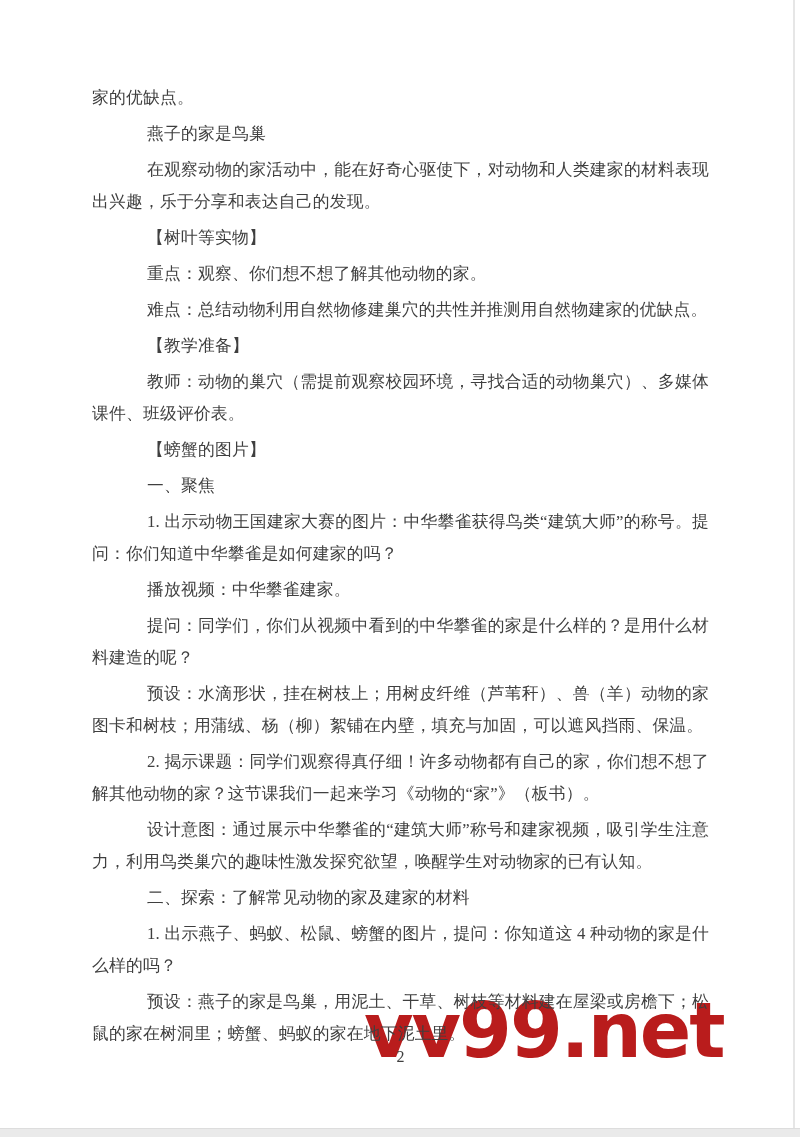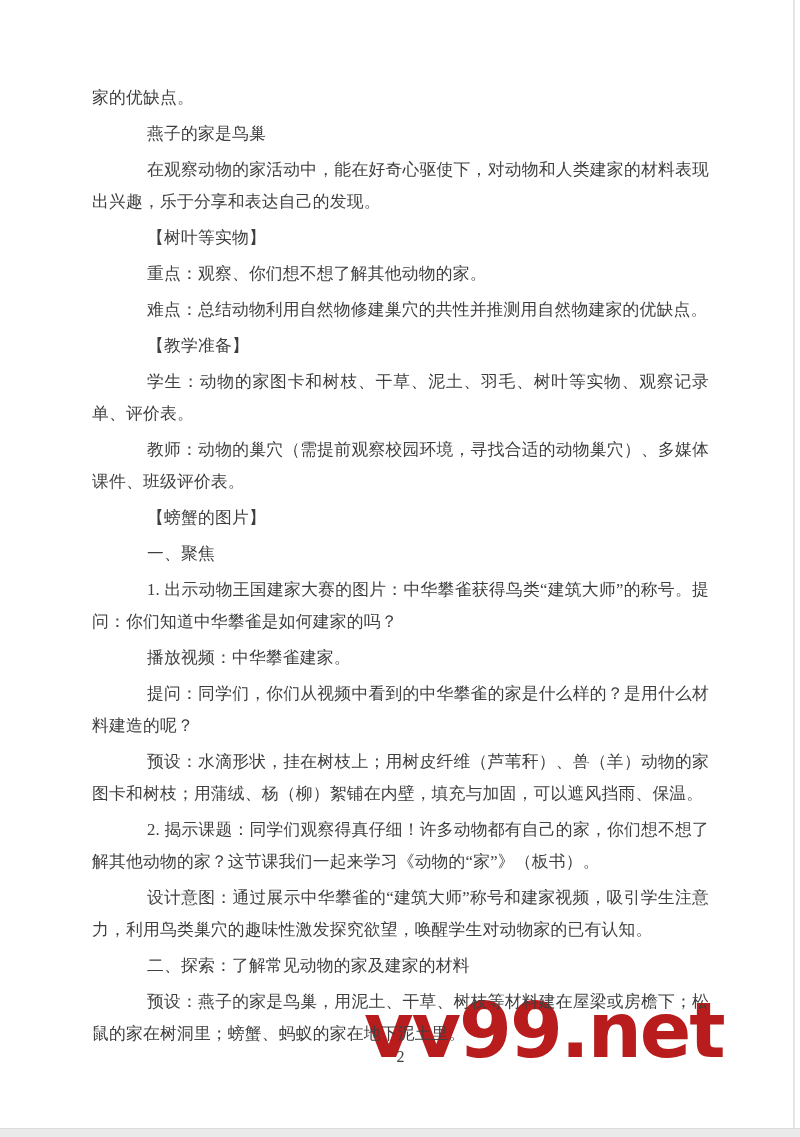--- a/index.html
+++ b/index.html
@@ -85,31 +85,31 @@
   <div class="watermark">vv99.net</div>
 
   <div class="body-text">
       <p class="para">家的优缺点。</p>
       <p class="para indent">燕子的家是鸟巢</p>
       <p class="para indent">在观察动物的家活动中，能在好奇心驱使下，对动物和人类建家的材料表现出兴趣，乐于分享和表达自己的发现。</p>
       <p class="para indent">【树叶等实物】</p>
       <p class="para indent">重点：观察、你们想不想了解其他动物的家。</p>
       <p class="para indent">难点：总结动物利用自然物修建巢穴的共性并推测用自然物建家的优缺点。</p>
       <p class="para indent">【教学准备】</p>
-      <p class="para indent">学生：动物的家图卡和树枝、干草、泥土、羽毛、树叶等实物、观察记录单、评价表。</p>
       <p class="para indent">教师：动物的巢穴（需提前观察校园环境，寻找合适的动物巢穴）、多媒体课件、班级评价表。</p>
       <p class="para indent">【螃蟹的图片】</p>
       <p class="para indent">一、聚焦</p>
       <p class="para indent">1. 出示动物王国建家大赛的图片：中华攀雀获得鸟类“建筑大师”的称号。提问：你们知道中华攀雀是如何建家的吗？</p>
       <p class="para indent">播放视频：中华攀雀建家。</p>
       <p class="para indent">提问：同学们，你们从视频中看到的中华攀雀的家是什么样的？是用什么材料建造的呢？</p>
       <p class="para indent">预设：水滴形状，挂在树枝上；用树皮纤维（芦苇秆）、兽（羊）动物的家图卡和树枝；用蒲绒、杨（柳）絮铺在内壁，填充与加固，可以遮风挡雨、保温。</p>
       <p class="para indent">2. 揭示课题：同学们观察得真仔细！许多动物都有自己的家，你们想不想了解其他动物的家？这节课我们一起来学习《动物的“家”》（板书）。</p>
       <p class="para indent">设计意图：通过展示中华攀雀的“建筑大师”称号和建家视频，吸引学生注意力，利用鸟类巢穴的趣味性激发探究欲望，唤醒学生对动物家的已有认知。</p>
       <p class="para indent">二、探索：了解常见动物的家及建家的材料</p>
+      <p class="para indent">1. 出示燕子、蚂蚁、松鼠、螃蟹的图片，提问：你知道这 4 种动物的家是什么样的吗？</p>
       <p class="para indent">预设：燕子的家是鸟巢，用泥土、干草、树枝等材料建在屋梁或房檐下；松鼠的家在树洞里；螃蟹、蚂蚁的家在地下泥土里。</p>
     </div>
 
   <div class="page-number">2</div>
 
   <div class="edge-line"></div>
 
   <div class="bottom-strip"></div>
 </div>
 

